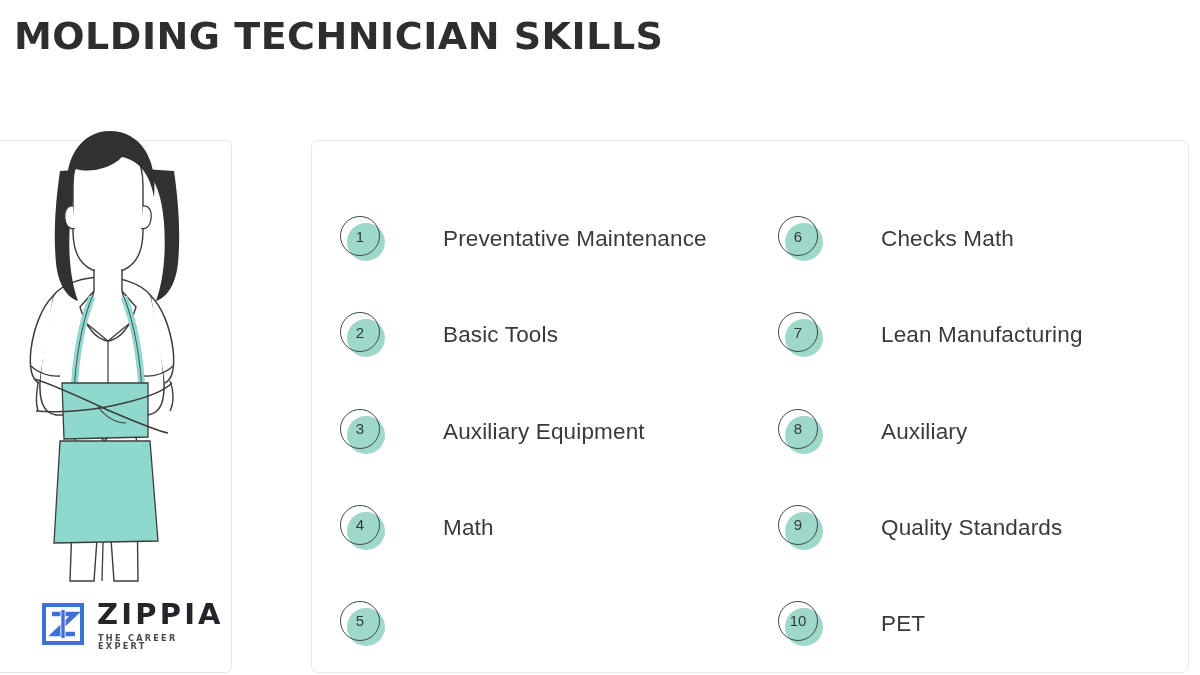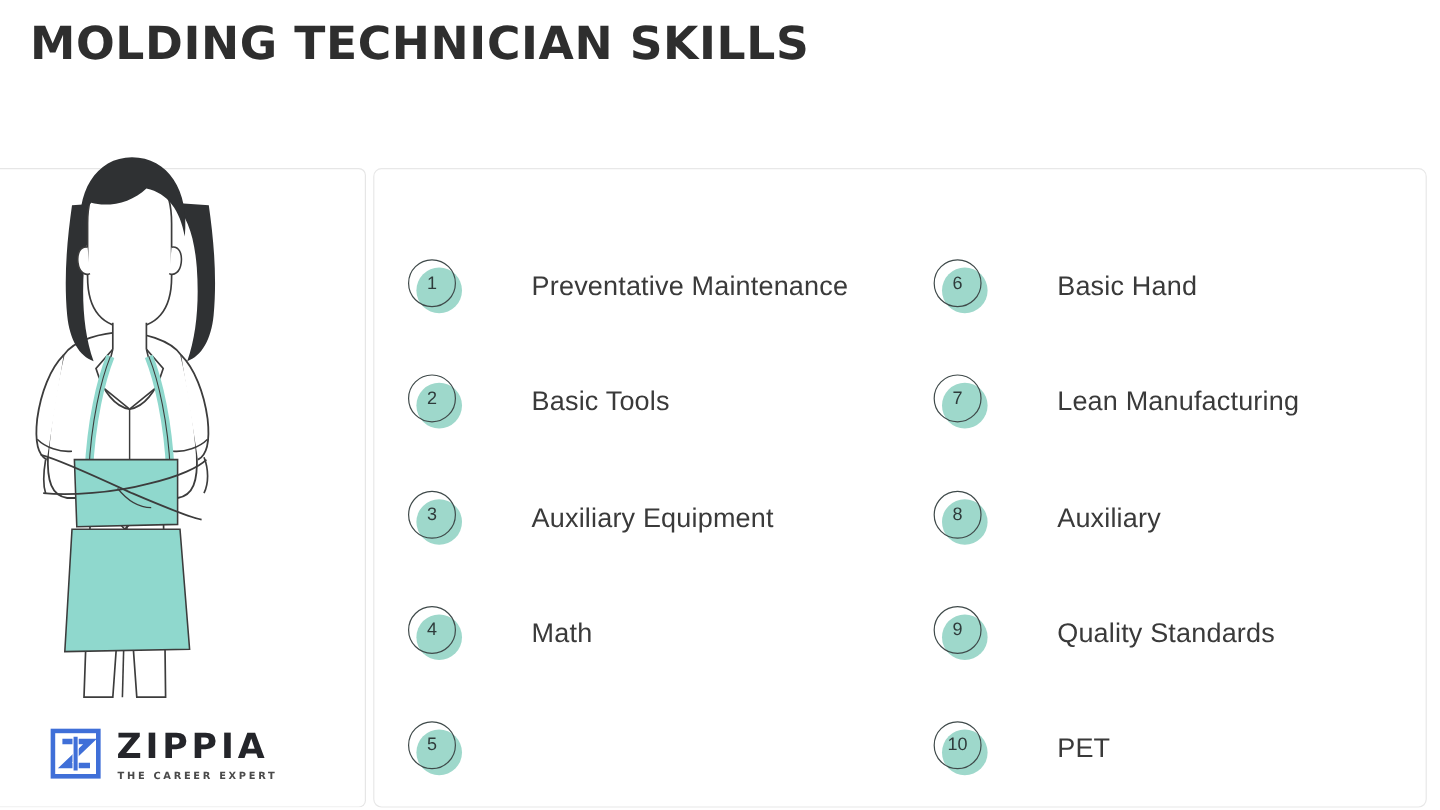--- a/index.html
+++ b/index.html
@@ -13,36 +13,36 @@
 
   body {
     background: #ffffff;
     font-family: "Liberation Sans", "DejaVu Sans", sans-serif;
     position: relative;
   }
 
   
   .page-title {
     position: absolute;
-    left: 25px;
+    left: 14px;
     top: 14px;
     font-size: 38px;
     font-weight: 700;
     letter-spacing: 0.5px;
     color: #2e2e2e;
     font-family: "DejaVu Sans", "Liberation Sans", sans-serif;
     white-space: nowrap;
   }
 
   
   .illustration-panel {
     position: absolute;
     left: 0px;
     top: 140px;
-    width: 305px;
+    width: 232px;
     height: 533px;
     border: 1px solid #e6e6e6;
     border-left: none;
     border-radius: 0 6px 6px 0;
     background: #ffffff;
   }
 
   .illustration-clip {
     position: absolute;
     left: 0;
@@ -321,21 +321,21 @@
     </div>
 
     <div class="skills-column col-right">
 
       <div class="skill-item">
         <div class="skill-badge">
           <div class="disc"></div>
           <div class="ring"></div>
           <div class="num">6</div>
         </div>
-        <div class="skill-label">Basic Hand</div>
+        <div class="skill-label">Checks Math</div>
       </div>
 
       <div class="skill-item">
         <div class="skill-badge">
           <div class="disc"></div>
           <div class="ring"></div>
           <div class="num">7</div>
         </div>
         <div class="skill-label">Lean Manufacturing</div>
       </div>

